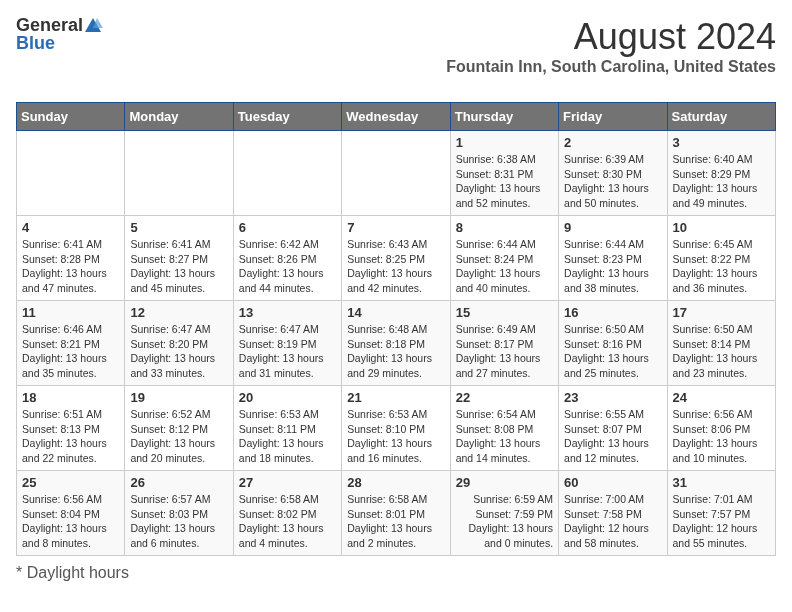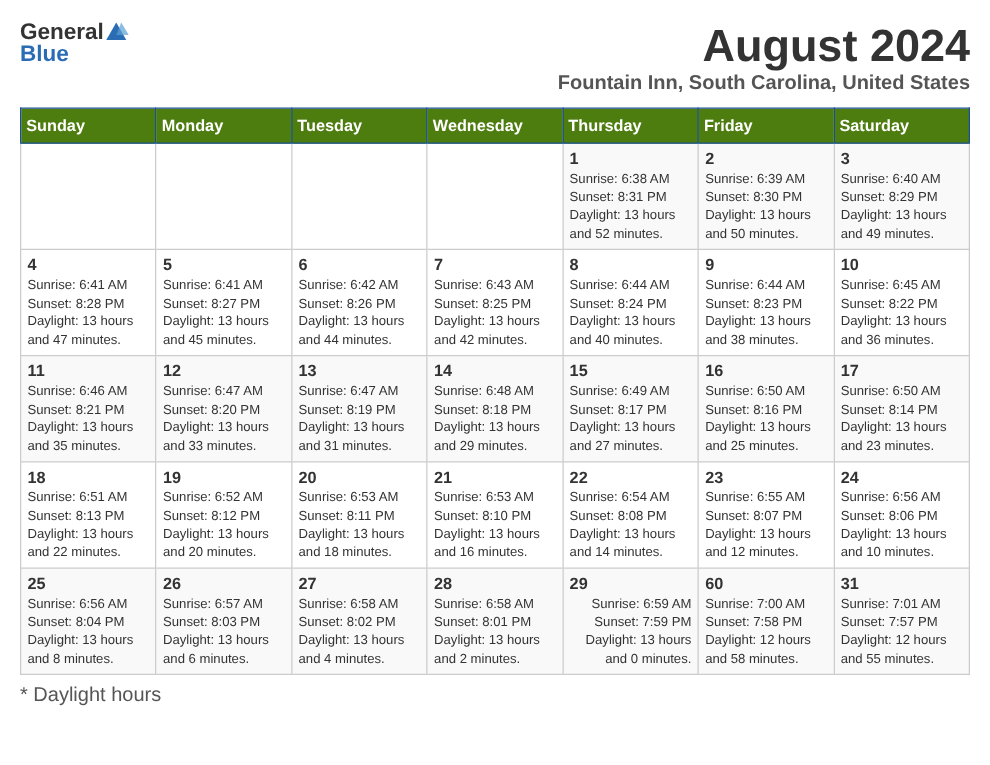--- a/index.html
+++ b/index.html
@@ -7,21 +7,21 @@
       font-family: Arial, sans-serif;
       background: #fff;
       width: 792px;
       min-height: 612px;
       padding: 16px;
     }
     .header-area {
       display: flex;
       justify-content: space-between;
       align-items: flex-start;
-      margin-bottom: 10px;
+      margin-bottom: 26px;
     }
     .logo {
       display: flex;
       flex-direction: column;
       align-items: flex-start;
     }
     .logo-text-general {
       font-size: 18px;
       font-weight: bold;
       color: #333;
@@ -35,35 +35,35 @@
     }
     .logo-row {
       display: flex;
       align-items: center;
     }
     .title-area {
       text-align: right;
     }
     .main-title {
       font-size: 36px;
-      font-weight: bold;
+      font-weight: normal;
       color: #333;
     }
     .subtitle {
       font-size: 16px;
       color: #555;
       font-weight: bold;
     }
     .calendar {
       width: 100%;
       border-collapse: collapse;
       font-size: 11px;
     }
     .calendar thead th {
-      background: #4d7c0f;
+      background: #737373;
       color: #fff;
       padding: 6px 4px;
       text-align: left;
       font-size: 13px;
       font-weight: bold;
       border: 1px solid #1a5090;
     }
     .calendar tbody td {
       border: 1px solid #ccc;
       vertical-align: top;

